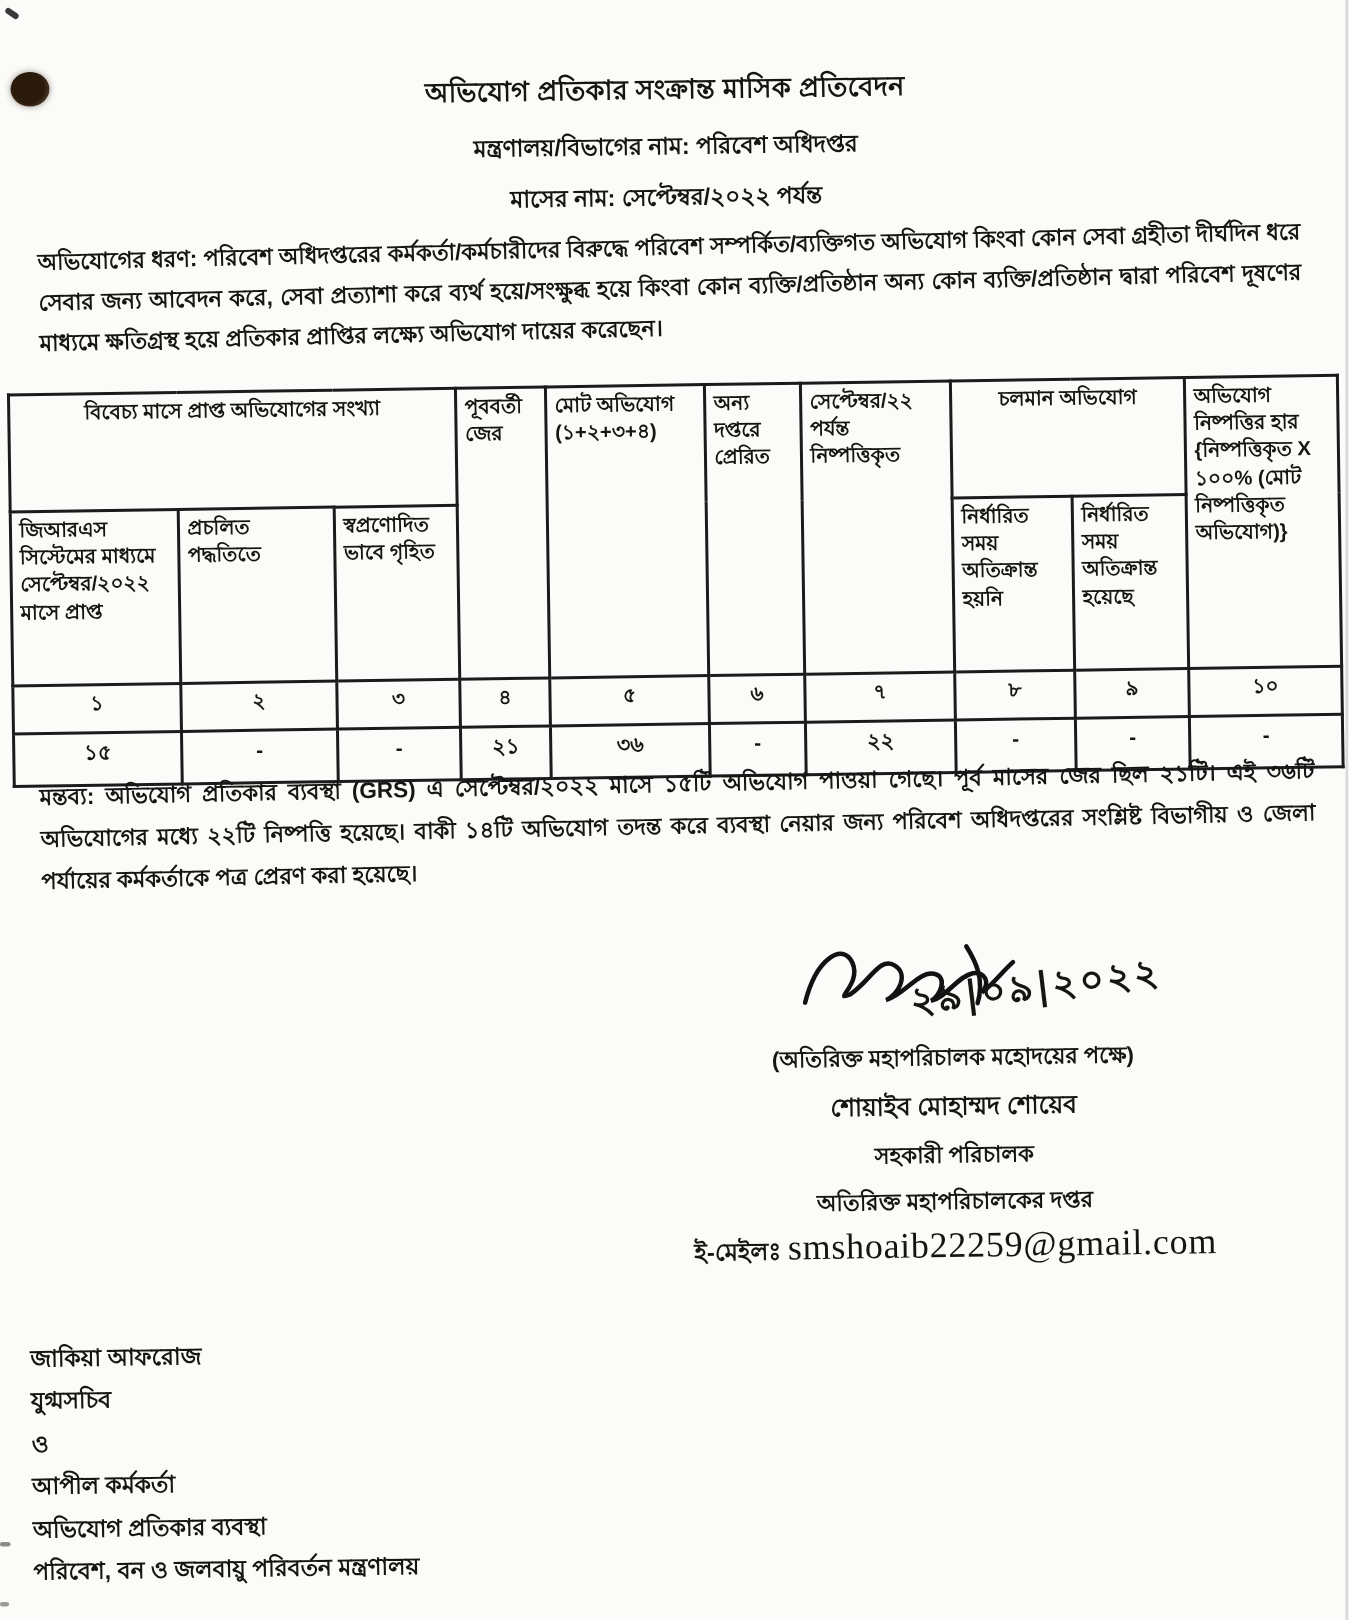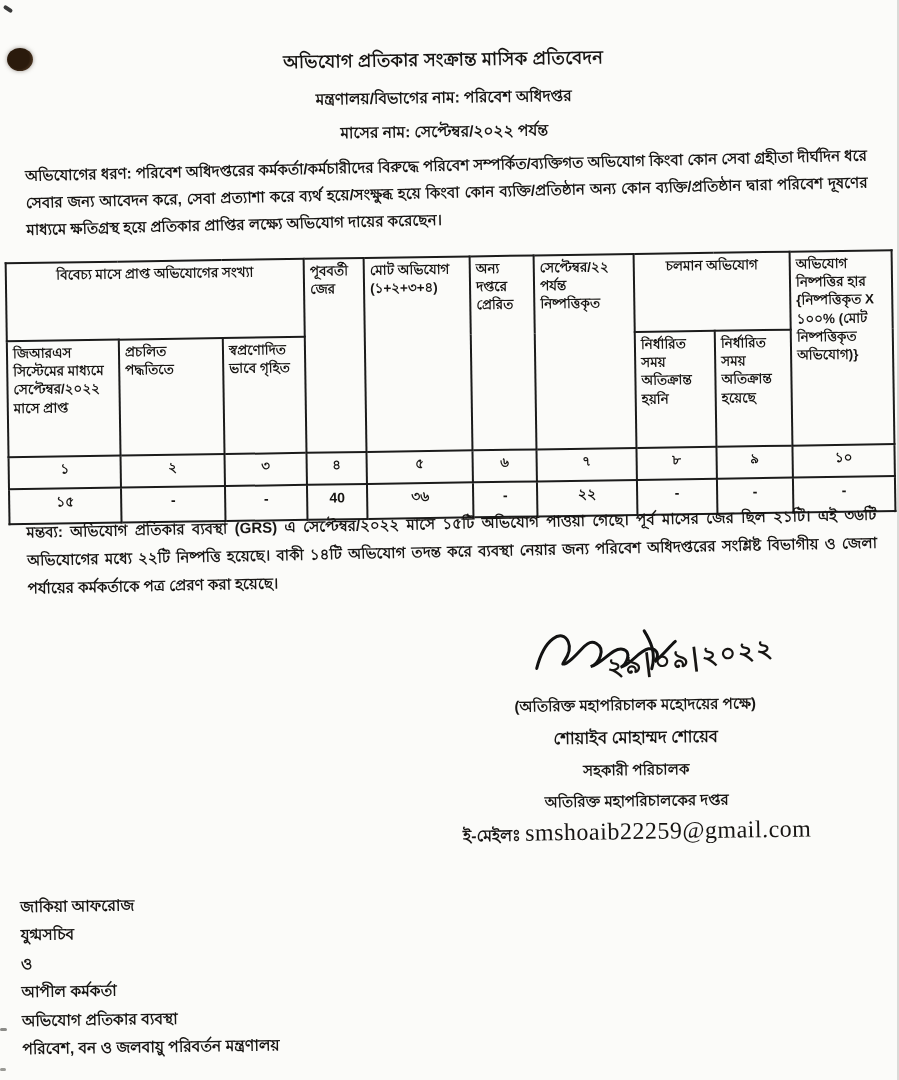--- a/index.html
+++ b/index.html
@@ -131,21 +131,21 @@
       <td class="num">৬</td>
       <td class="num">৭</td>
       <td class="num">৮</td>
       <td class="num">৯</td>
       <td class="num">১০</td>
     </tr>
     <tr>
       <td class="val">১৫</td>
       <td class="val">-</td>
       <td class="val">-</td>
-      <td class="val">40</td>
+      <td class="val">২১</td>
       <td class="val">৩৬</td>
       <td class="val">-</td>
       <td class="val">২২</td>
       <td class="val">-</td>
       <td class="val">-</td>
       <td class="val">-</td>
     </tr>
   </tbody>
     </table>
 

